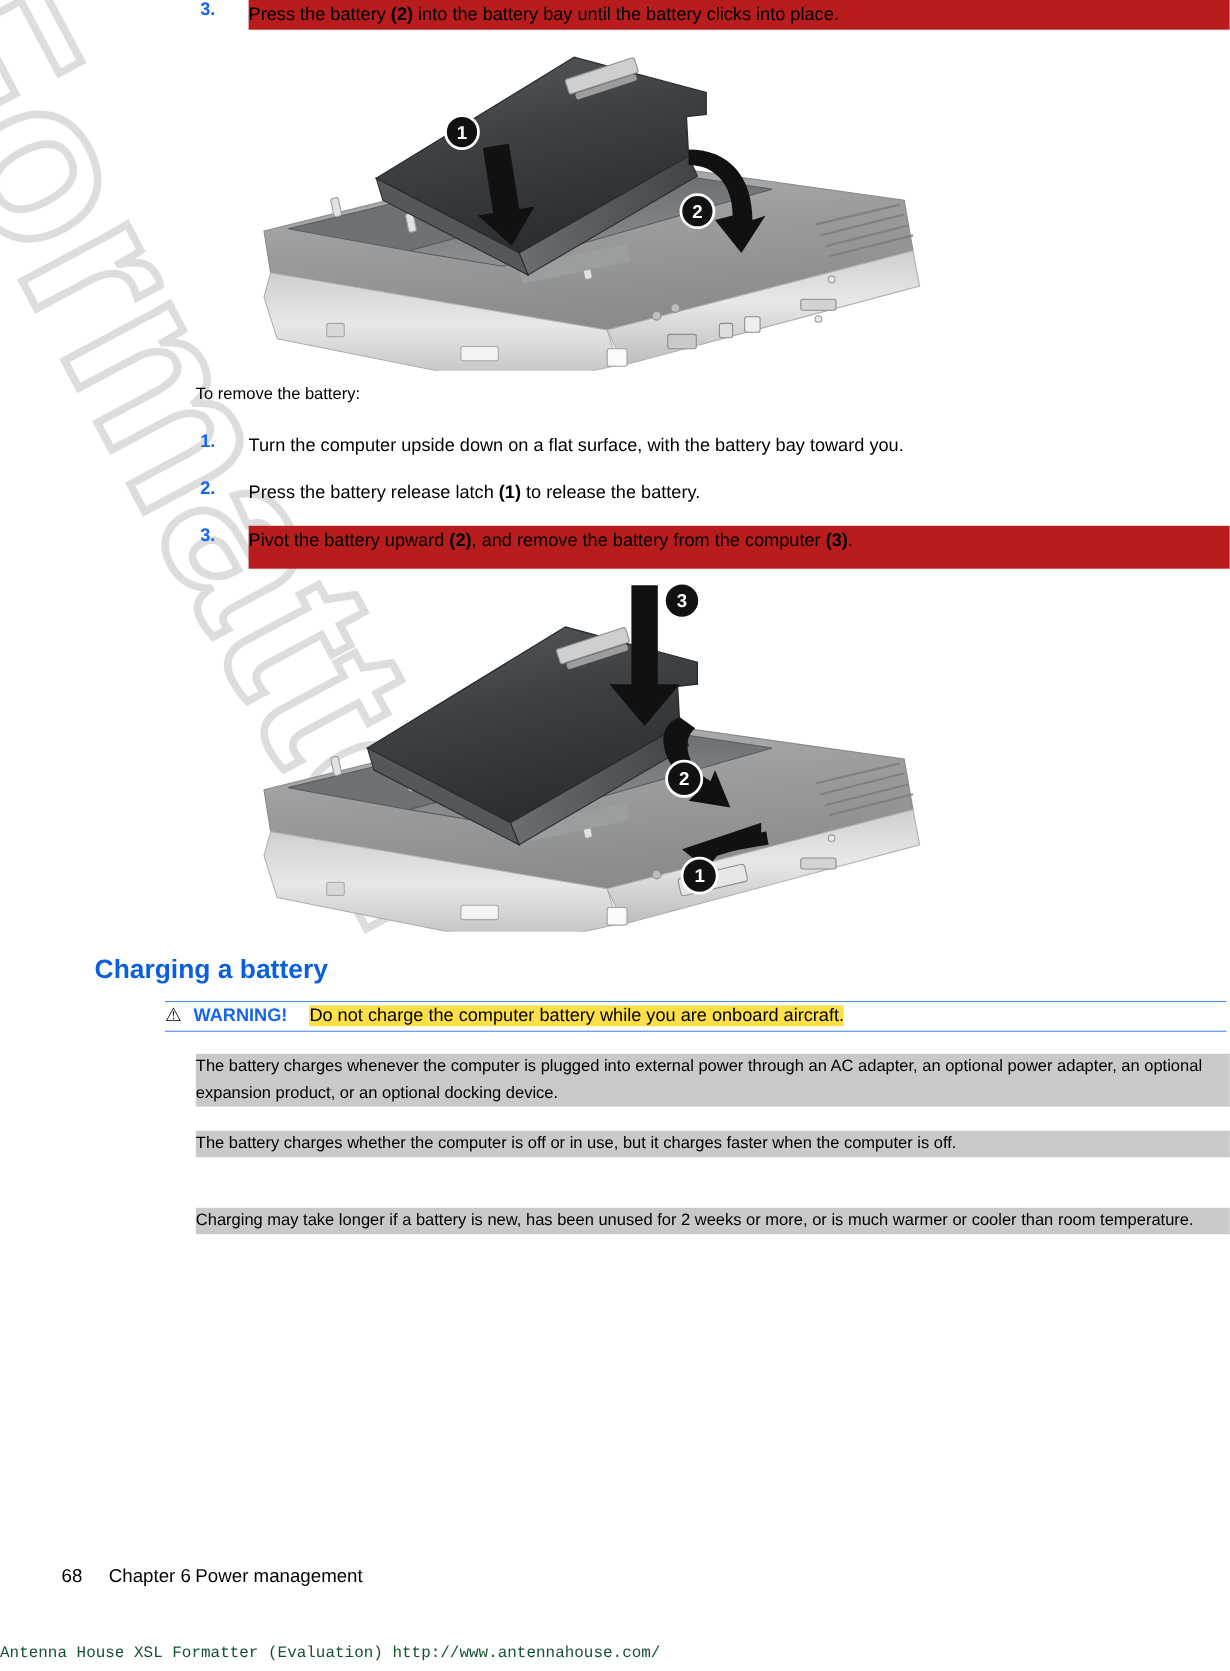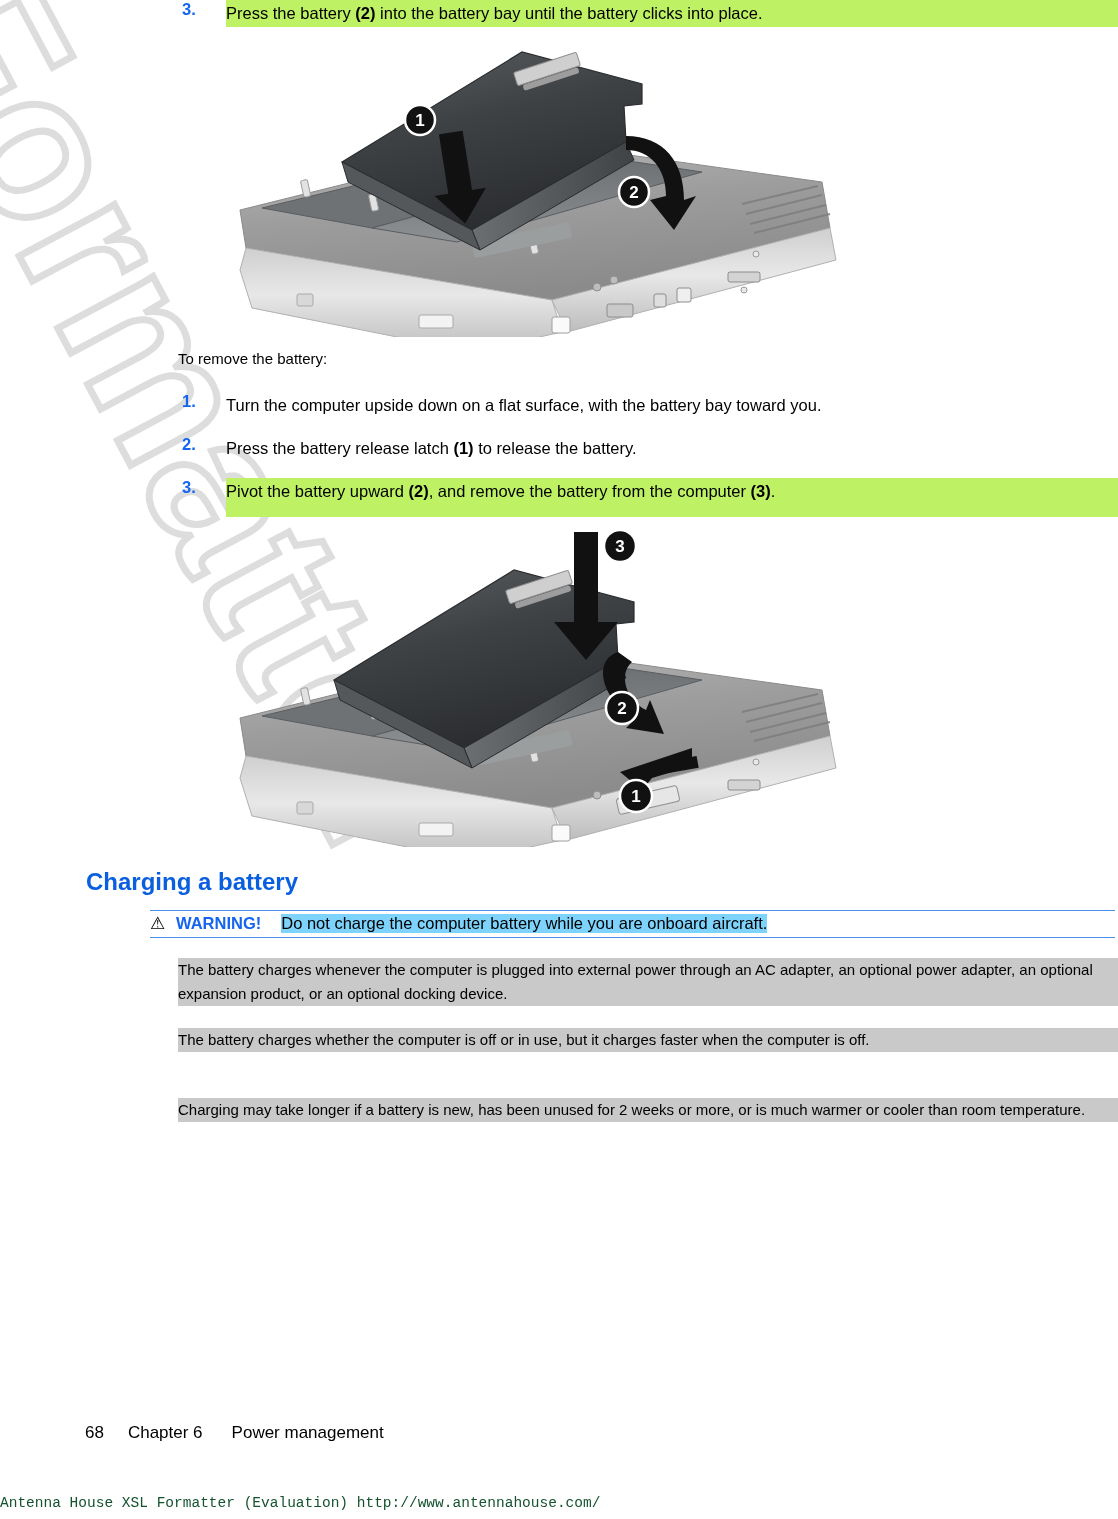--- a/index.html
+++ b/index.html
@@ -52,21 +52,21 @@
   .num{
     color:#1565f0;
     font-weight:bold;
     font-size:16.5px;
     width:48px;
     flex:0 0 48px;
     text-align:left;
     padding-left:4px;
   }
 
-  .hl-peach{ background:#bef264; }
+  .hl-peach{ background:#b91c1c; }
   .hl-gray { background:#c9c9c9; }
 
   .step-text{
     font-size:16.5px;
     line-height:22px;
     color:#000;
   }
 
   .para{
     font-size:15px;
@@ -101,29 +101,29 @@
   }
   .warn-label{
     color:#1565f0;
     font-weight:bold;
     font-size:16.5px;
     margin-right:20px;
     white-space:nowrap;
   }
   .warn-body{
     font-size:16.5px;
-    background:#7dd3fc;
+    background:#fde047;
   }
 
   .footer-line{
     font-size:17px;
     color:#000;
   }
-  .footer-pg{ margin-right:24px;margin-left:29px; }
-  .footer-ch{ margin-right:29px; }
+  .footer-pg{ margin-right:24px; }
+  .footer-ch{ margin-right:4px; }
 
   .eval-bar{
     position:absolute;
     left:0; bottom:8px;
     width:100%;
     font-size:14.5px;
     color:#14532d;
     font-family:Liberation Mono, monospace;
     z-index:3;
   }

